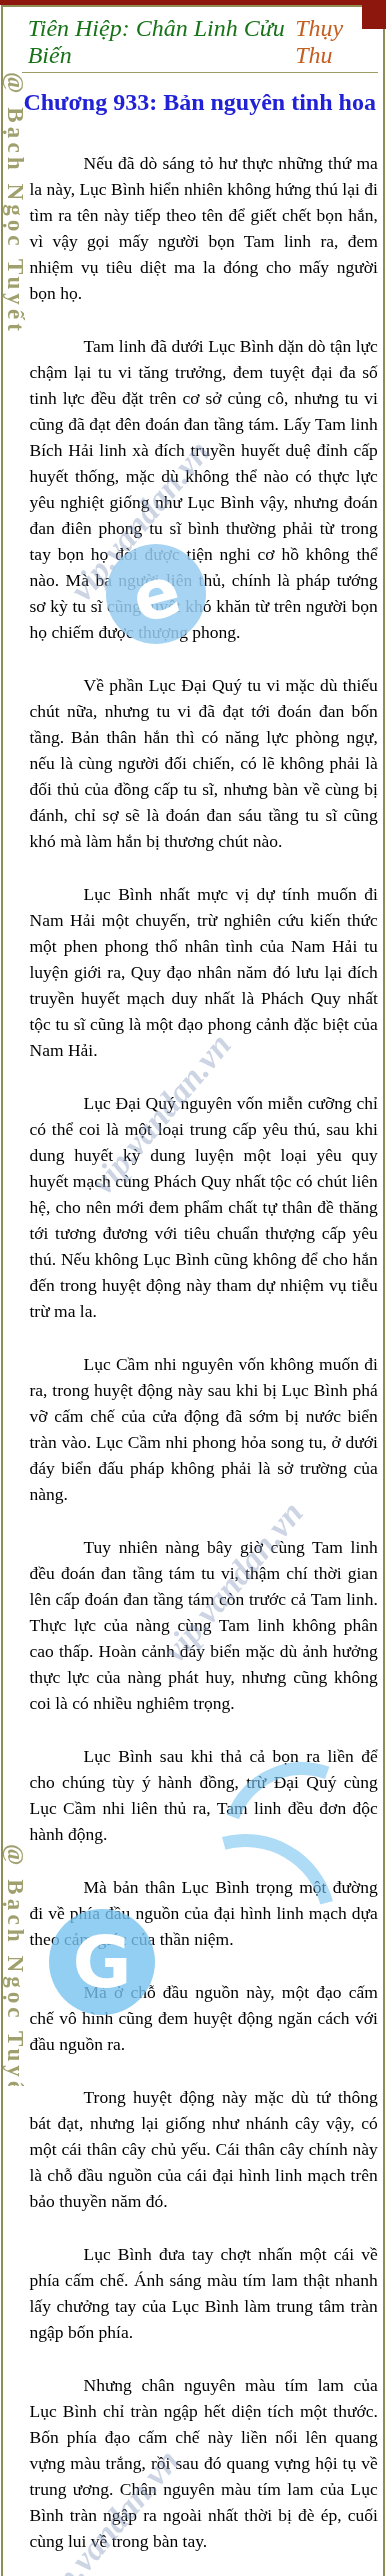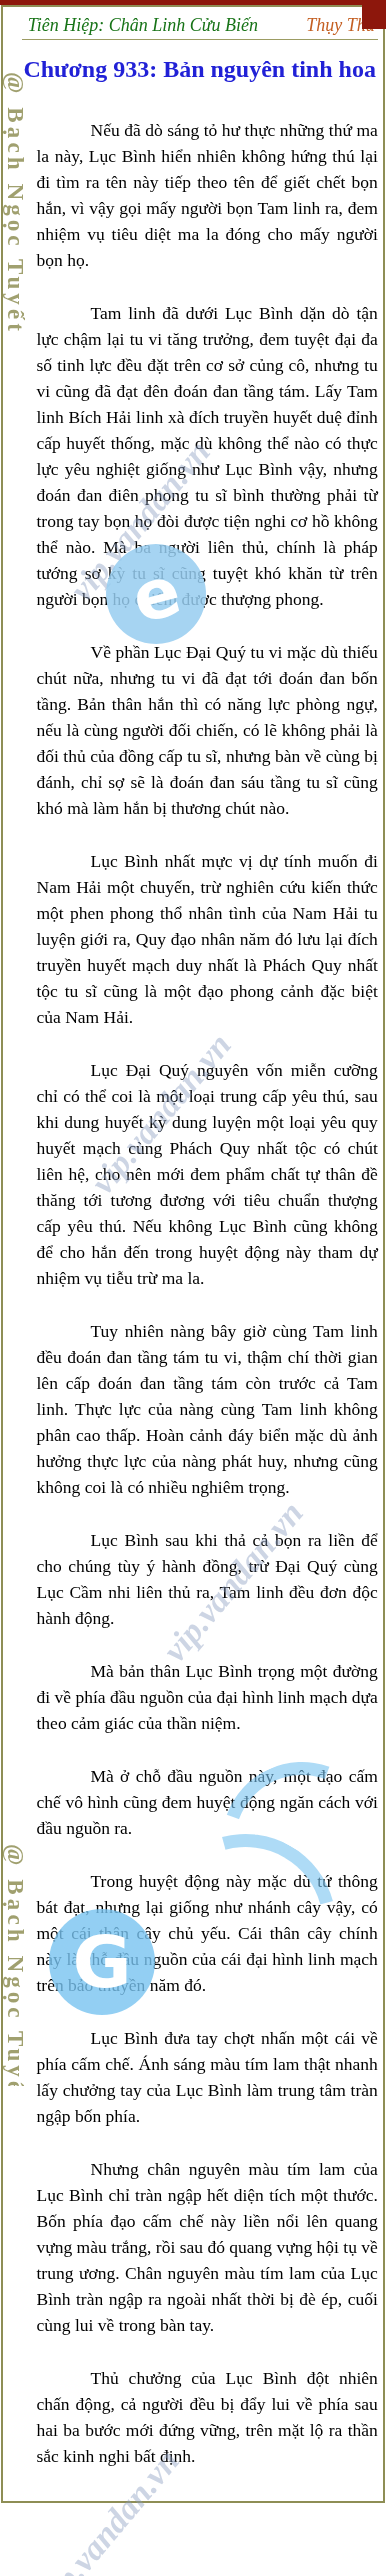--- a/index.html
+++ b/index.html
@@ -19,38 +19,38 @@
     border:2.1px solid #8e8e55;
     background:#ffffff;
     padding:0 5.2px 5.2px 18.5px;
     box-sizing:border-box;
     position:relative;
   }
   .page--1{min-height:2048px;}
 
   .page-header{
     display:flex;justify-content:space-between;align-items:flex-end;
-    font-style:italic;font-size:18px;
+    font-style:italic;font-size:24px;
     padding:8.2px 3.1px 3.1px 6.2px;
     border-bottom:1.5px solid #9c9c63;
   }
   .novel{color:#177317;}
   .author{color:#c45f22;}
 
   .chapter{
     text-align:center;color:#2121d6;
     font-size:24px;font-weight:bold;
     margin:15.5px 0 27px 0;
   }
 
   .page-body{padding-top:7.2px;}
   .page-body p{
     font-size:17.5px;line-height:26px;color:#000;
     text-align:justify;text-indent:54px;
-    margin:0 0 27px 15px;
+    margin:0 0 27px 8px;
   }
 
   
   .wm{position:absolute;pointer-events:none;z-index:4;}
   .wm-side{
     left:2.1px;color:rgba(150,150,95,0.9);
     font-size:23px;font-weight:bold;letter-spacing:4.1px;
     writing-mode:vertical-rl;overflow:hidden;white-space:nowrap;
   }
   #wm-side-1{top:72px;height:402px;}
@@ -98,20 +98,21 @@
       <span class="novel">Tiên Hiệp: Chân Linh Cửu Biến</span>
       <span class="author">Thụy Thu</span>
     </header>
     <h1 class="chapter">Chương 933: Bản nguyên tinh hoa</h1>
     <div class="page-body">
         <p>Nếu đã dò sáng tỏ hư thực những thứ ma la này, Lục Bình hiển nhiên không hứng thú lại đi tìm ra tên này tiếp theo tên để giết chết bọn hắn, vì vậy gọi mấy người bọn Tam linh ra, đem nhiệm vụ tiêu diệt ma la đóng cho mấy người bọn họ.</p>
         <p>Tam linh đã dưới Lục Bình dặn dò tận lực chậm lại tu vi tăng trưởng, đem tuyệt đại đa số tinh lực đều đặt trên cơ sở củng cô, nhưng tu vi cũng đã đạt đên đoán đan tầng tám. Lấy Tam linh Bích Hải linh xà đích truyền huyết duệ đỉnh cấp huyết thống, mặc dù không thể nào có thực lực yêu nghiệt giống như Lục Bình vậy, nhưng đoán đan điên phong tu sĩ bình thường phải từ trong tay bọn họ đòi được tiện nghi cơ hồ không thể nào. Mà ba người liên thủ, chính là pháp tướng sơ kỳ tu sĩ cũng tuyệt khó khăn từ trên người bọn họ chiếm được thượng phong.</p>
         <p>Về phần Lục Đại Quý tu vi mặc dù thiếu chút nữa, nhưng tu vi đã đạt tới đoán đan bốn tầng. Bản thân hắn thì có năng lực phòng ngự, nếu là cùng người đối chiến, có lẽ không phải là đối thủ của đồng cấp tu sĩ, nhưng bàn về cùng bị đánh, chỉ sợ sẽ là đoán đan sáu tầng tu sĩ cũng khó mà làm hắn bị thương chút nào.</p>
         <p>Lục Bình nhất mực vị dự tính muốn đi Nam Hải một chuyến, trừ nghiên cứu kiến thức một phen phong thổ nhân tình của Nam Hải tu luyện giới ra, Quy đạo nhân năm đó lưu lại đích truyền huyết mạch duy nhất là Phách Quy nhất tộc tu sĩ cũng là một đạo phong cảnh đặc biệt của Nam Hải.</p>
         <p>Lục Đại Quý nguyên vốn miễn cưỡng chỉ có thể coi là một loại trung cấp yêu thú, sau khi dung huyết kỳ dung luyện một loại yêu quy huyết mạch cùng Phách Quy nhất tộc có chút liên hệ, cho nên mới đem phẩm chất tự thân đề thăng tới tương đương với tiêu chuẩn thượng cấp yêu thú. Nếu không Lục Bình cũng không để cho hắn đến trong huyệt động này tham dự nhiệm vụ tiễu trừ ma la.</p>
+        <p>Lục Cầm nhi nguyên vốn không muốn đi ra, trong huyệt động này sau khi bị Lục Bình phá vỡ cấm chế của cửa động đã sớm bị nước biển tràn vào. Lục Cầm nhi phong hỏa song tu, ở dưới đáy biển đấu pháp không phải là sở trường của nàng.</p>
         <p>Tuy nhiên nàng bây giờ cùng Tam linh đều đoán đan tầng tám tu vi, thậm chí thời gian lên cấp đoán đan tầng tám còn trước cả Tam linh. Thực lực của nàng cùng Tam linh không phân cao thấp. Hoàn cảnh đáy biển mặc dù ảnh hưởng thực lực của nàng phát huy, nhưng cũng không coi là có nhiều nghiêm trọng.</p>
         <p>Lục Bình sau khi thả cả bọn ra liền để cho chúng tùy ý hành đồng, trừ Đại Quý cùng Lục Cầm nhi liên thủ ra, Tam linh đều đơn độc hành động.</p>
         <p>Mà bản thân Lục Bình trọng một đường đi về phía đầu nguồn của đại hình linh mạch dựa theo cảm giác của thần niệm.</p>
         <p>Mà ở chỗ đầu nguồn này, một đạo cấm chế vô hình cũng đem huyệt động ngăn cách với đầu nguồn ra.</p>
         <p>Trong huyệt động này mặc dù tứ thông bát đạt, nhưng lại giống như nhánh cây vậy, có một cái thân cây chủ yếu. Cái thân cây chính này là chỗ đầu nguồn của cái đại hình linh mạch trên bảo thuyền năm đó.</p>
         <p>Lục Bình đưa tay chợt nhấn một cái về phía cấm chế. Ánh sáng màu tím lam thật nhanh lấy chưởng tay của Lục Bình làm trung tâm tràn ngập bốn phía.</p>
         <p>Nhưng chân nguyên màu tím lam của Lục Bình chỉ tràn ngập hết diện tích một thước. Bốn phía đạo cấm chế này liền nổi lên quang vựng màu trắng, rồi sau đó quang vựng hội tụ về trung ương. Chân nguyên màu tím lam của Lục Bình tràn ngập ra ngoài nhất thời bị đè ép, cuối cùng lui về trong bàn tay.</p>
         <p>Thủ chưởng của Lục Bình đột nhiên chấn động, cả người đều bị đẩy lui về phía sau hai ba bước mới đứng vững, trên mặt lộ ra thần sắc kinh nghi bất định.</p>
       </div>
 

